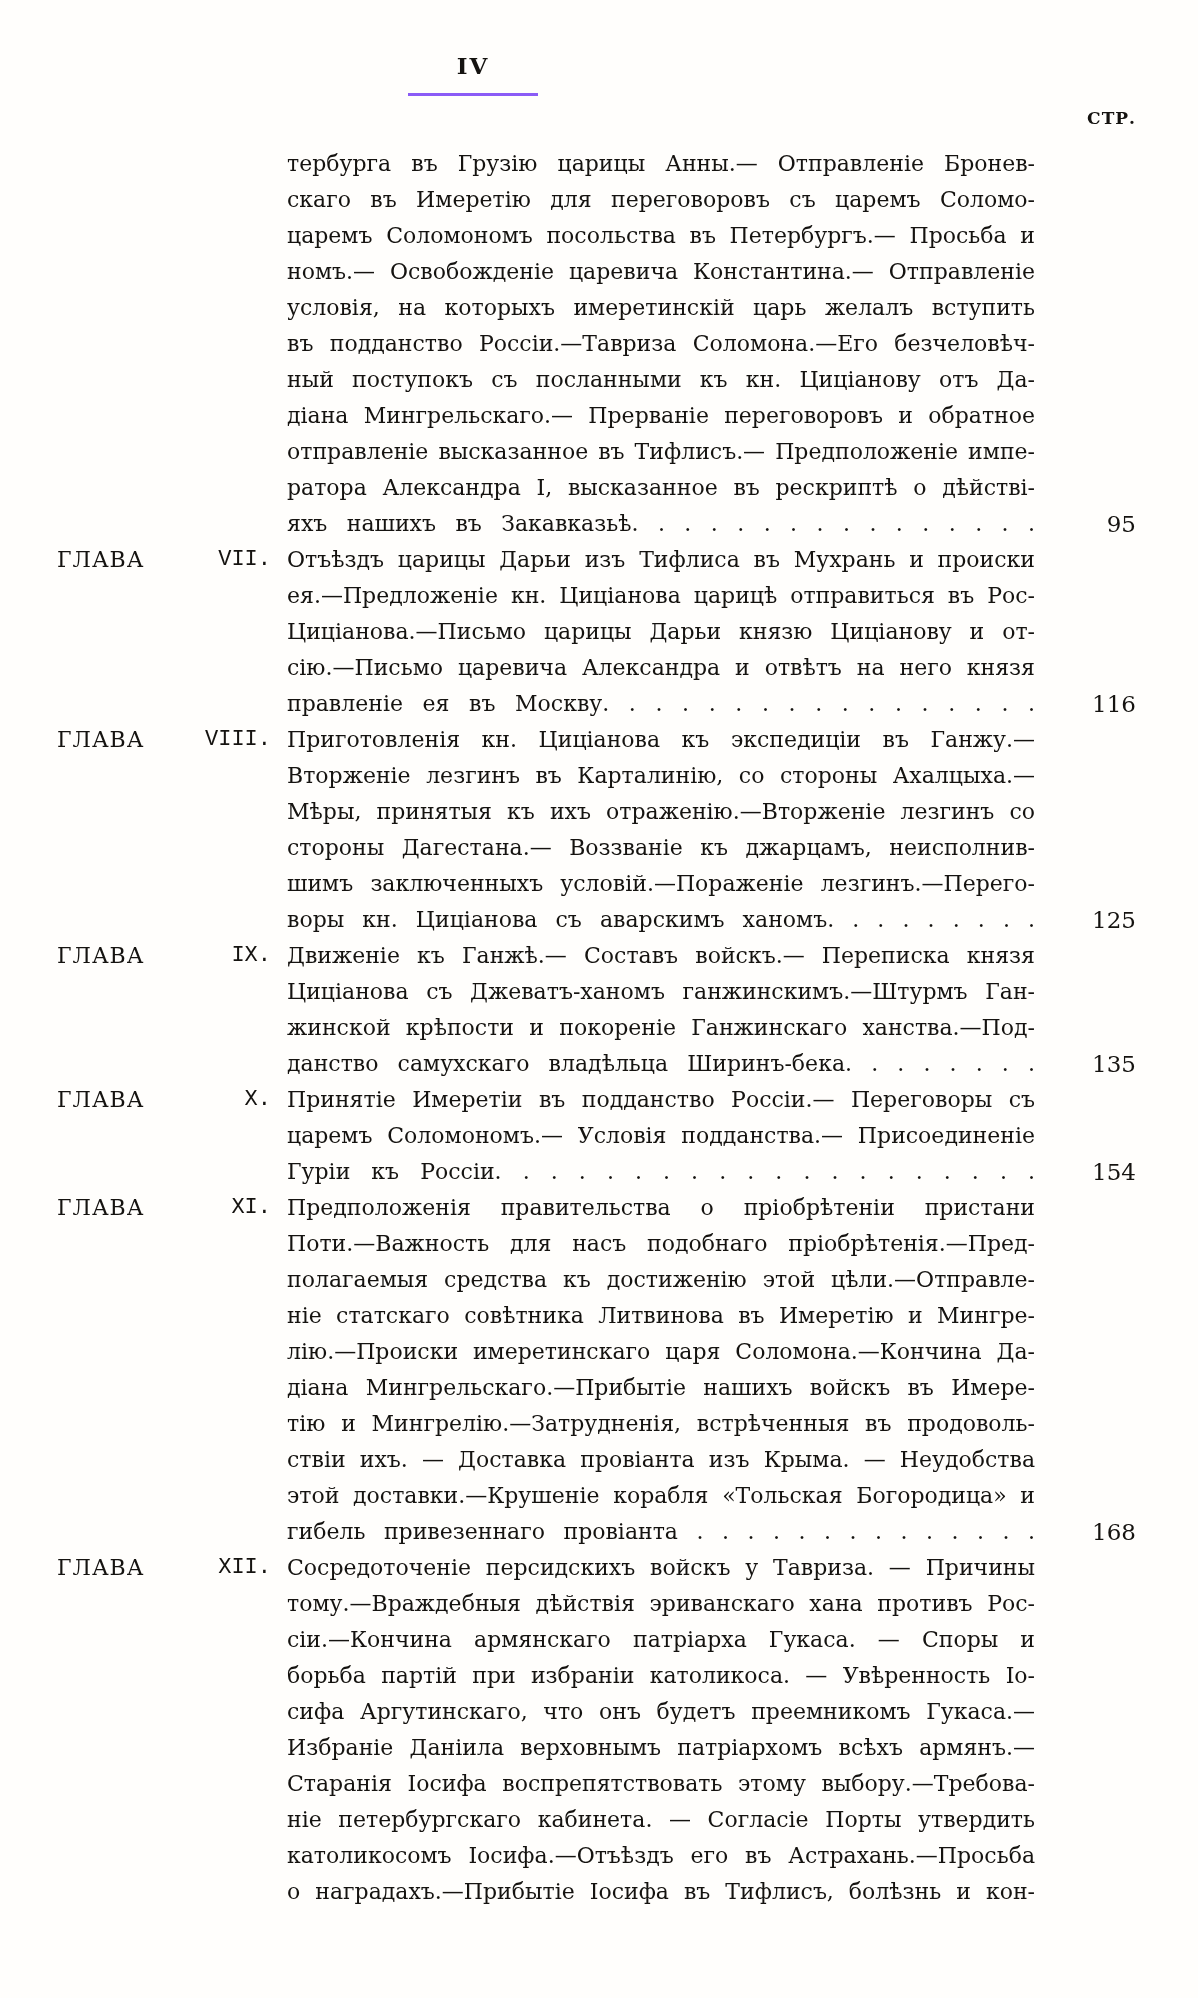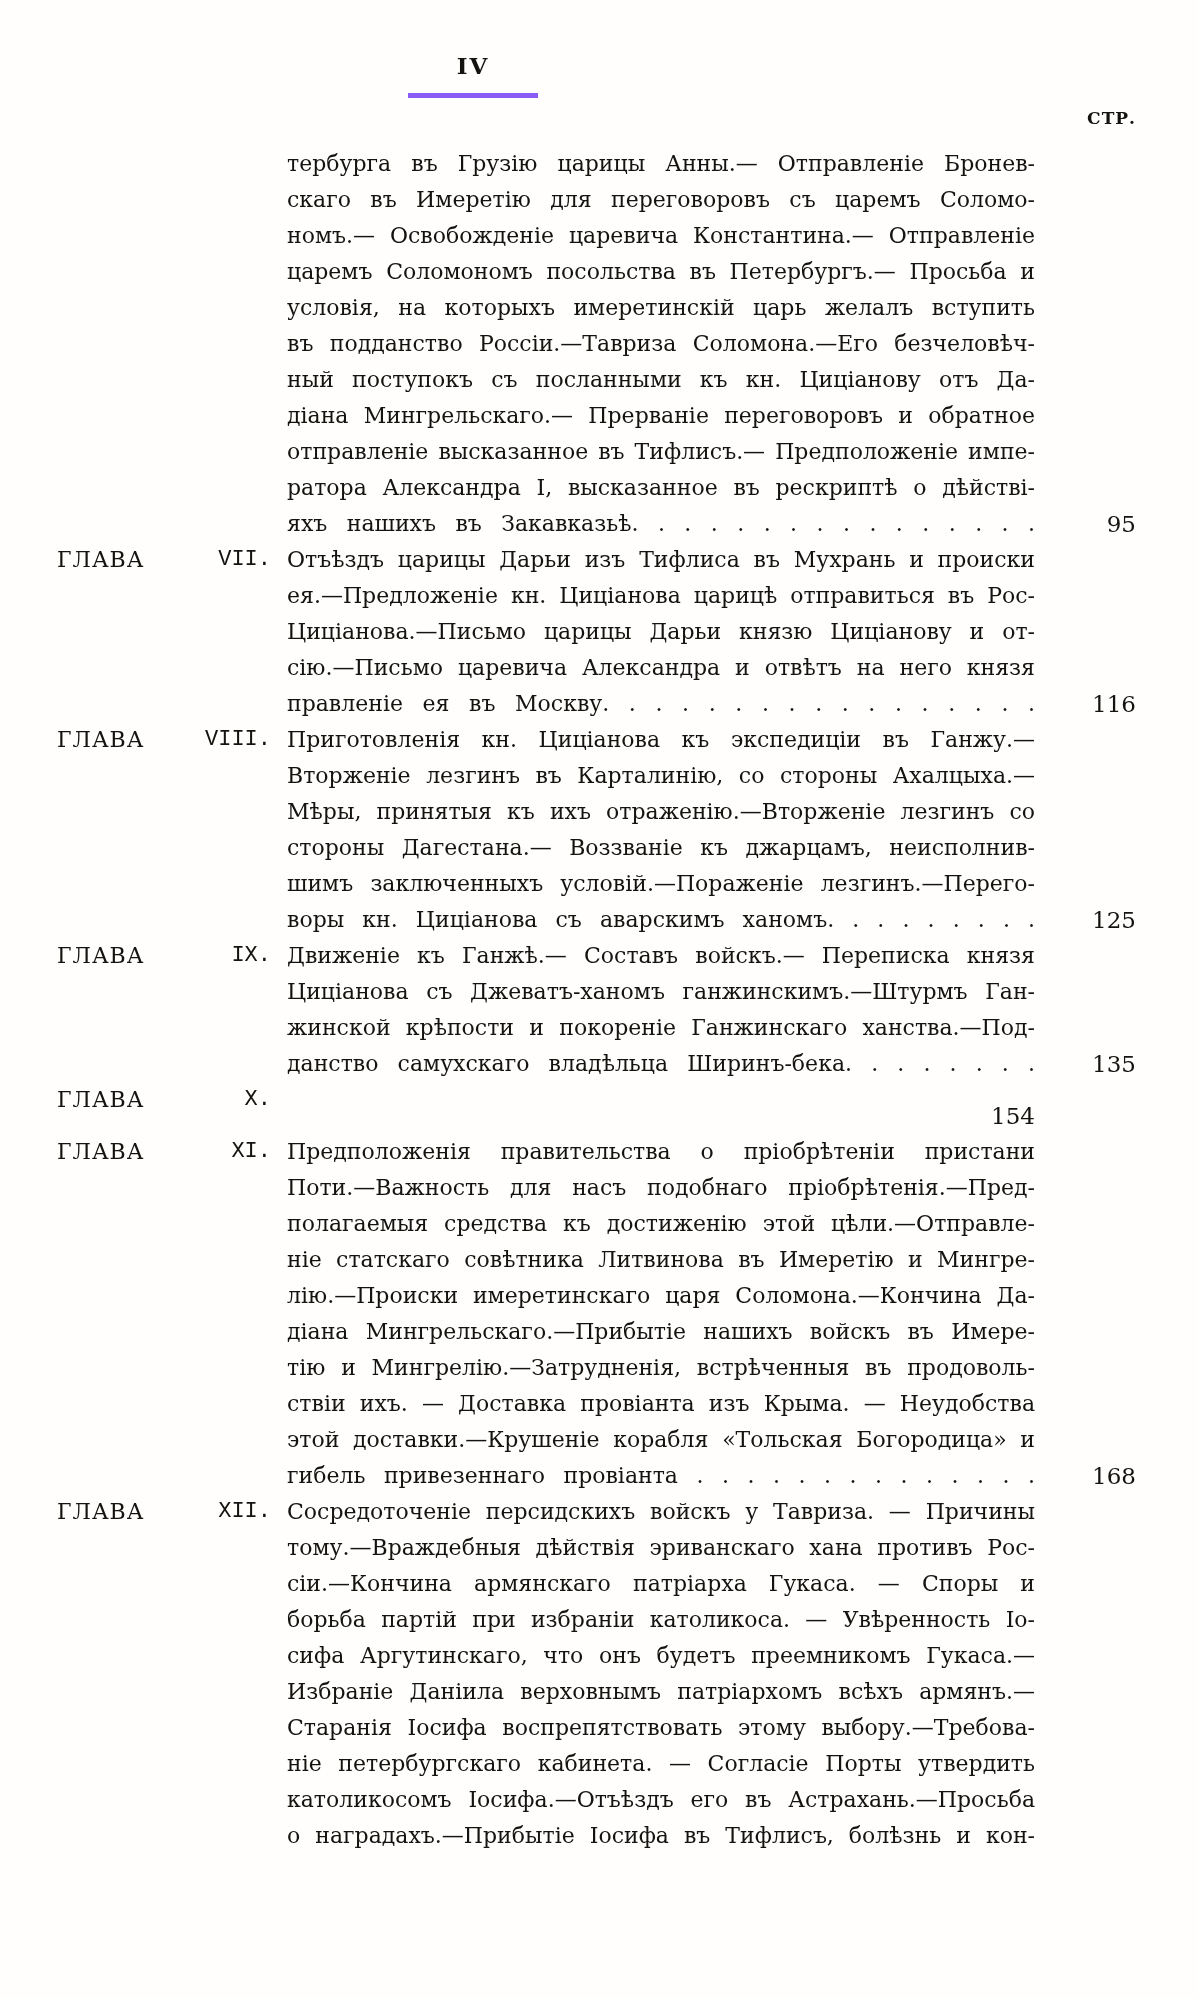--- a/index.html
+++ b/index.html
@@ -19,21 +19,21 @@
   .page-header {
     position: absolute;
     top: 52px;
     left: 408px;
     width: 130px;
     text-align: center;
     font-size: 23px;
     font-weight: bold;
     letter-spacing: 2px;
     padding-bottom: 14px;
-    border-bottom: 5px solid #8b5cf6;
+    border-bottom: 3px solid #8b5cf6;
   }
   .str-header {
     position: absolute;
     top: 108px;
     right: 62px;
     font-size: 17px;
     font-weight: bold;
     letter-spacing: 1px;
   }
   .toc {
@@ -74,22 +74,22 @@
 <div class="page">
   <div class="page-header">IV</div>
   <div class="str-header">СТР.</div>
   <div class="toc">
       <div class="entry">
         <div class="label"></div>
         <div class="numeral"></div>
         <div class="etext">
           <div class="line">тербурга въ Грузію царицы Анны.— Отправленіе Бронев-</div>
           <div class="line">скаго въ Имеретію для переговоровъ съ царемъ Соломо-</div>
+          <div class="line">царемъ Соломономъ посольства въ Петербургъ.— Просьба и</div>
           <div class="line">номъ.— Освобожденіе царевича Константина.— Отправленіе</div>
-          <div class="line">царемъ Соломономъ посольства въ Петербургъ.— Просьба и</div>
           <div class="line">условія, на которыхъ имеретинскій царь желалъ вступить</div>
           <div class="line">въ подданство Россіи.—Тавриза Соломона.—Его безчеловѣч-</div>
           <div class="line">ный поступокъ съ посланными къ кн. Циціанову отъ Да-</div>
           <div class="line">діана Мингрельскаго.— Прерваніе переговоровъ и обратное</div>
           <div class="line">отправленіе высказанное въ Тифлисъ.— Предположеніе импе-</div>
           <div class="line">ратора Александра I, высказанное въ рескриптѣ о дѣйстві-</div>
           <div class="line">яхъ нашихъ въ Закавказьѣ. . . . . . . . . . . . . . . .</div>
         </div>
         <div class="pageno">95</div>
       </div>
@@ -125,20 +125,25 @@
           <div class="line">Движеніе къ Ганжѣ.— Составъ войскъ.— Переписка князя</div>
           <div class="line">Циціанова съ Джеватъ-ханомъ ганжинскимъ.—Штурмъ Ган-</div>
           <div class="line">жинской крѣпости и покореніе Ганжинскаго ханства.—Под-</div>
           <div class="line">данство самухскаго владѣльца Ширинъ-бека. . . . . . . .</div>
         </div>
         <div class="pageno">135</div>
       </div>
       <div class="entry">
         <div class="label">ГЛАВА</div>
         <div class="numeral">X.</div>
+        <div class="etext">
+          <div class="line">Принятіе Имеретіи въ подданство Россіи.— Переговоры съ</div>
+          <div class="line">царемъ Соломономъ.— Условія подданства.— Присоединеніе</div>
+          <div class="line">Гуріи къ Россіи. . . . . . . . . . . . . . . . . . . .</div>
+        </div>
         <div class="pageno">154</div>
       </div>
       <div class="entry">
         <div class="label">ГЛАВА</div>
         <div class="numeral">XI.</div>
         <div class="etext">
           <div class="line">Предположенія правительства о пріобрѣтеніи пристани</div>
           <div class="line">Поти.—Важность для насъ подобнаго пріобрѣтенія.—Пред-</div>
           <div class="line">полагаемыя средства къ достиженію этой цѣли.—Отправле-</div>
           <div class="line">ніе статскаго совѣтника Литвинова въ Имеретію и Мингре-</div>

